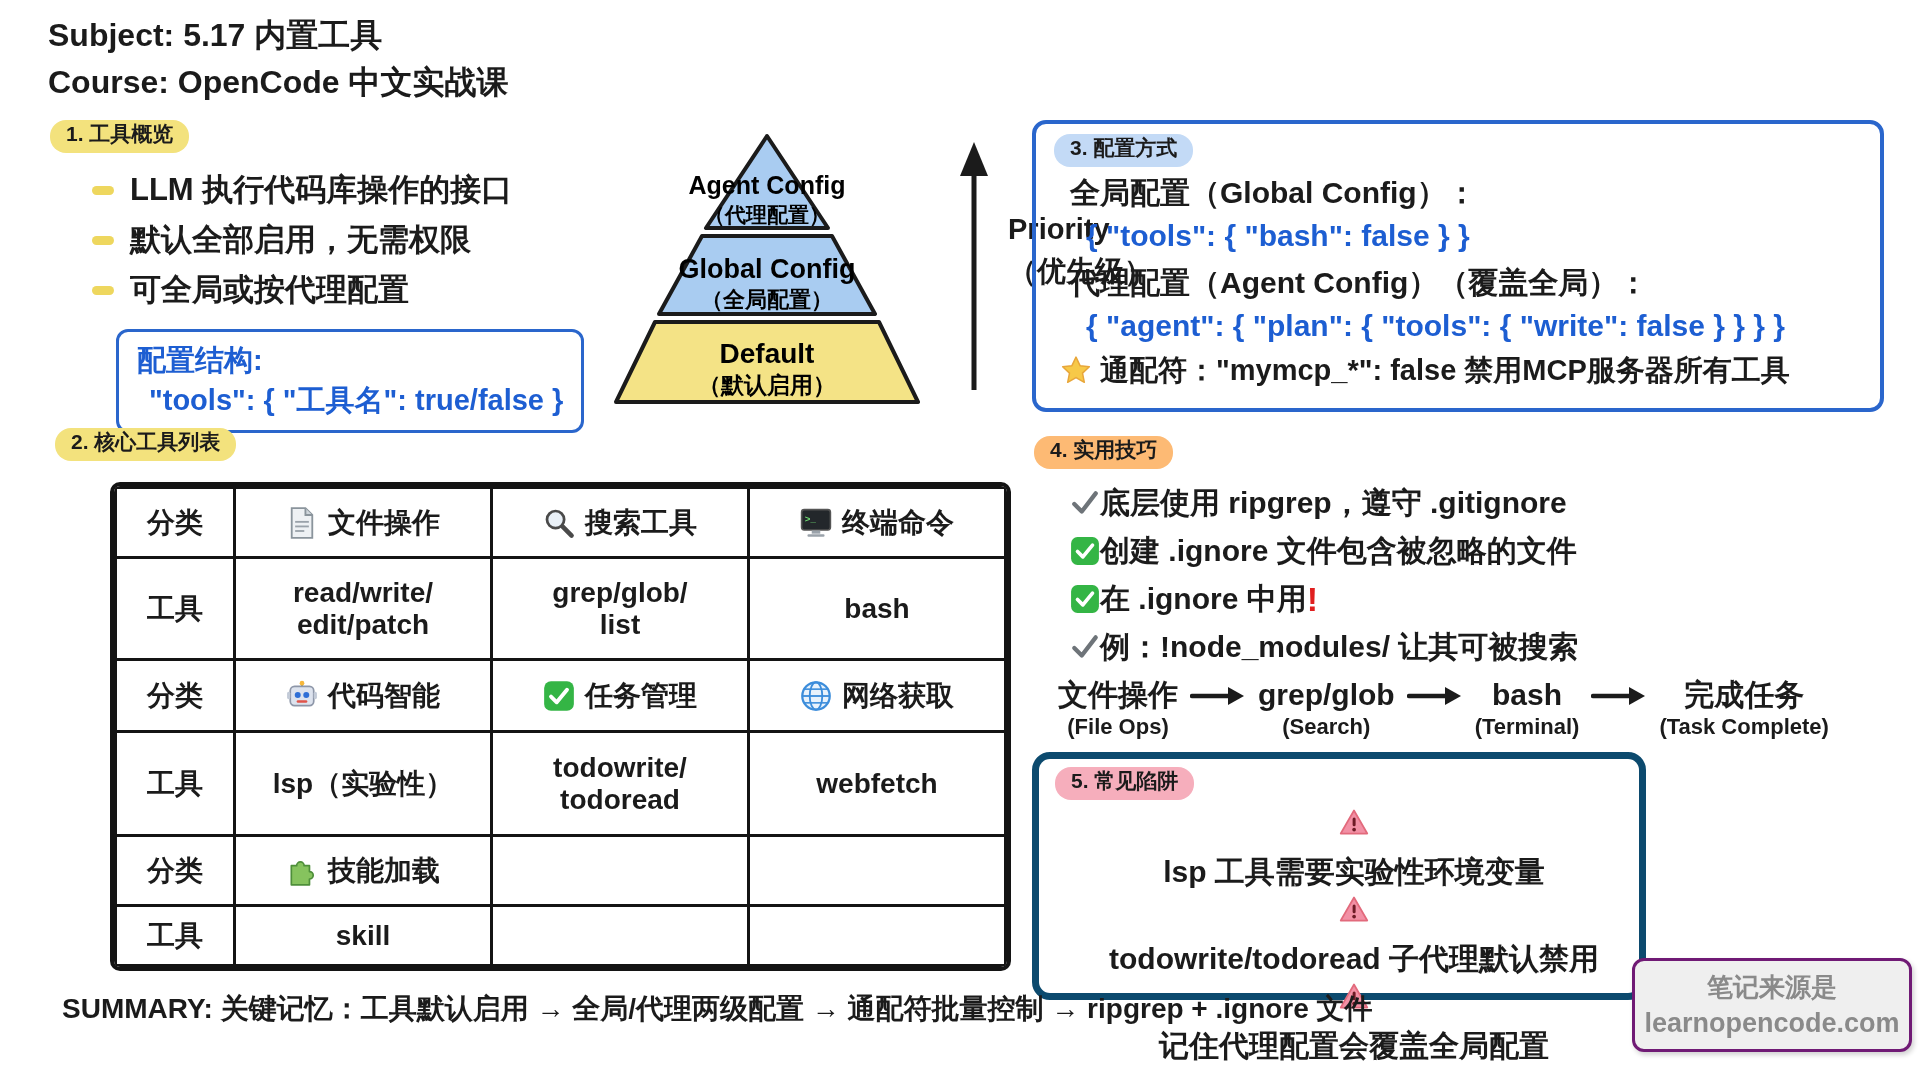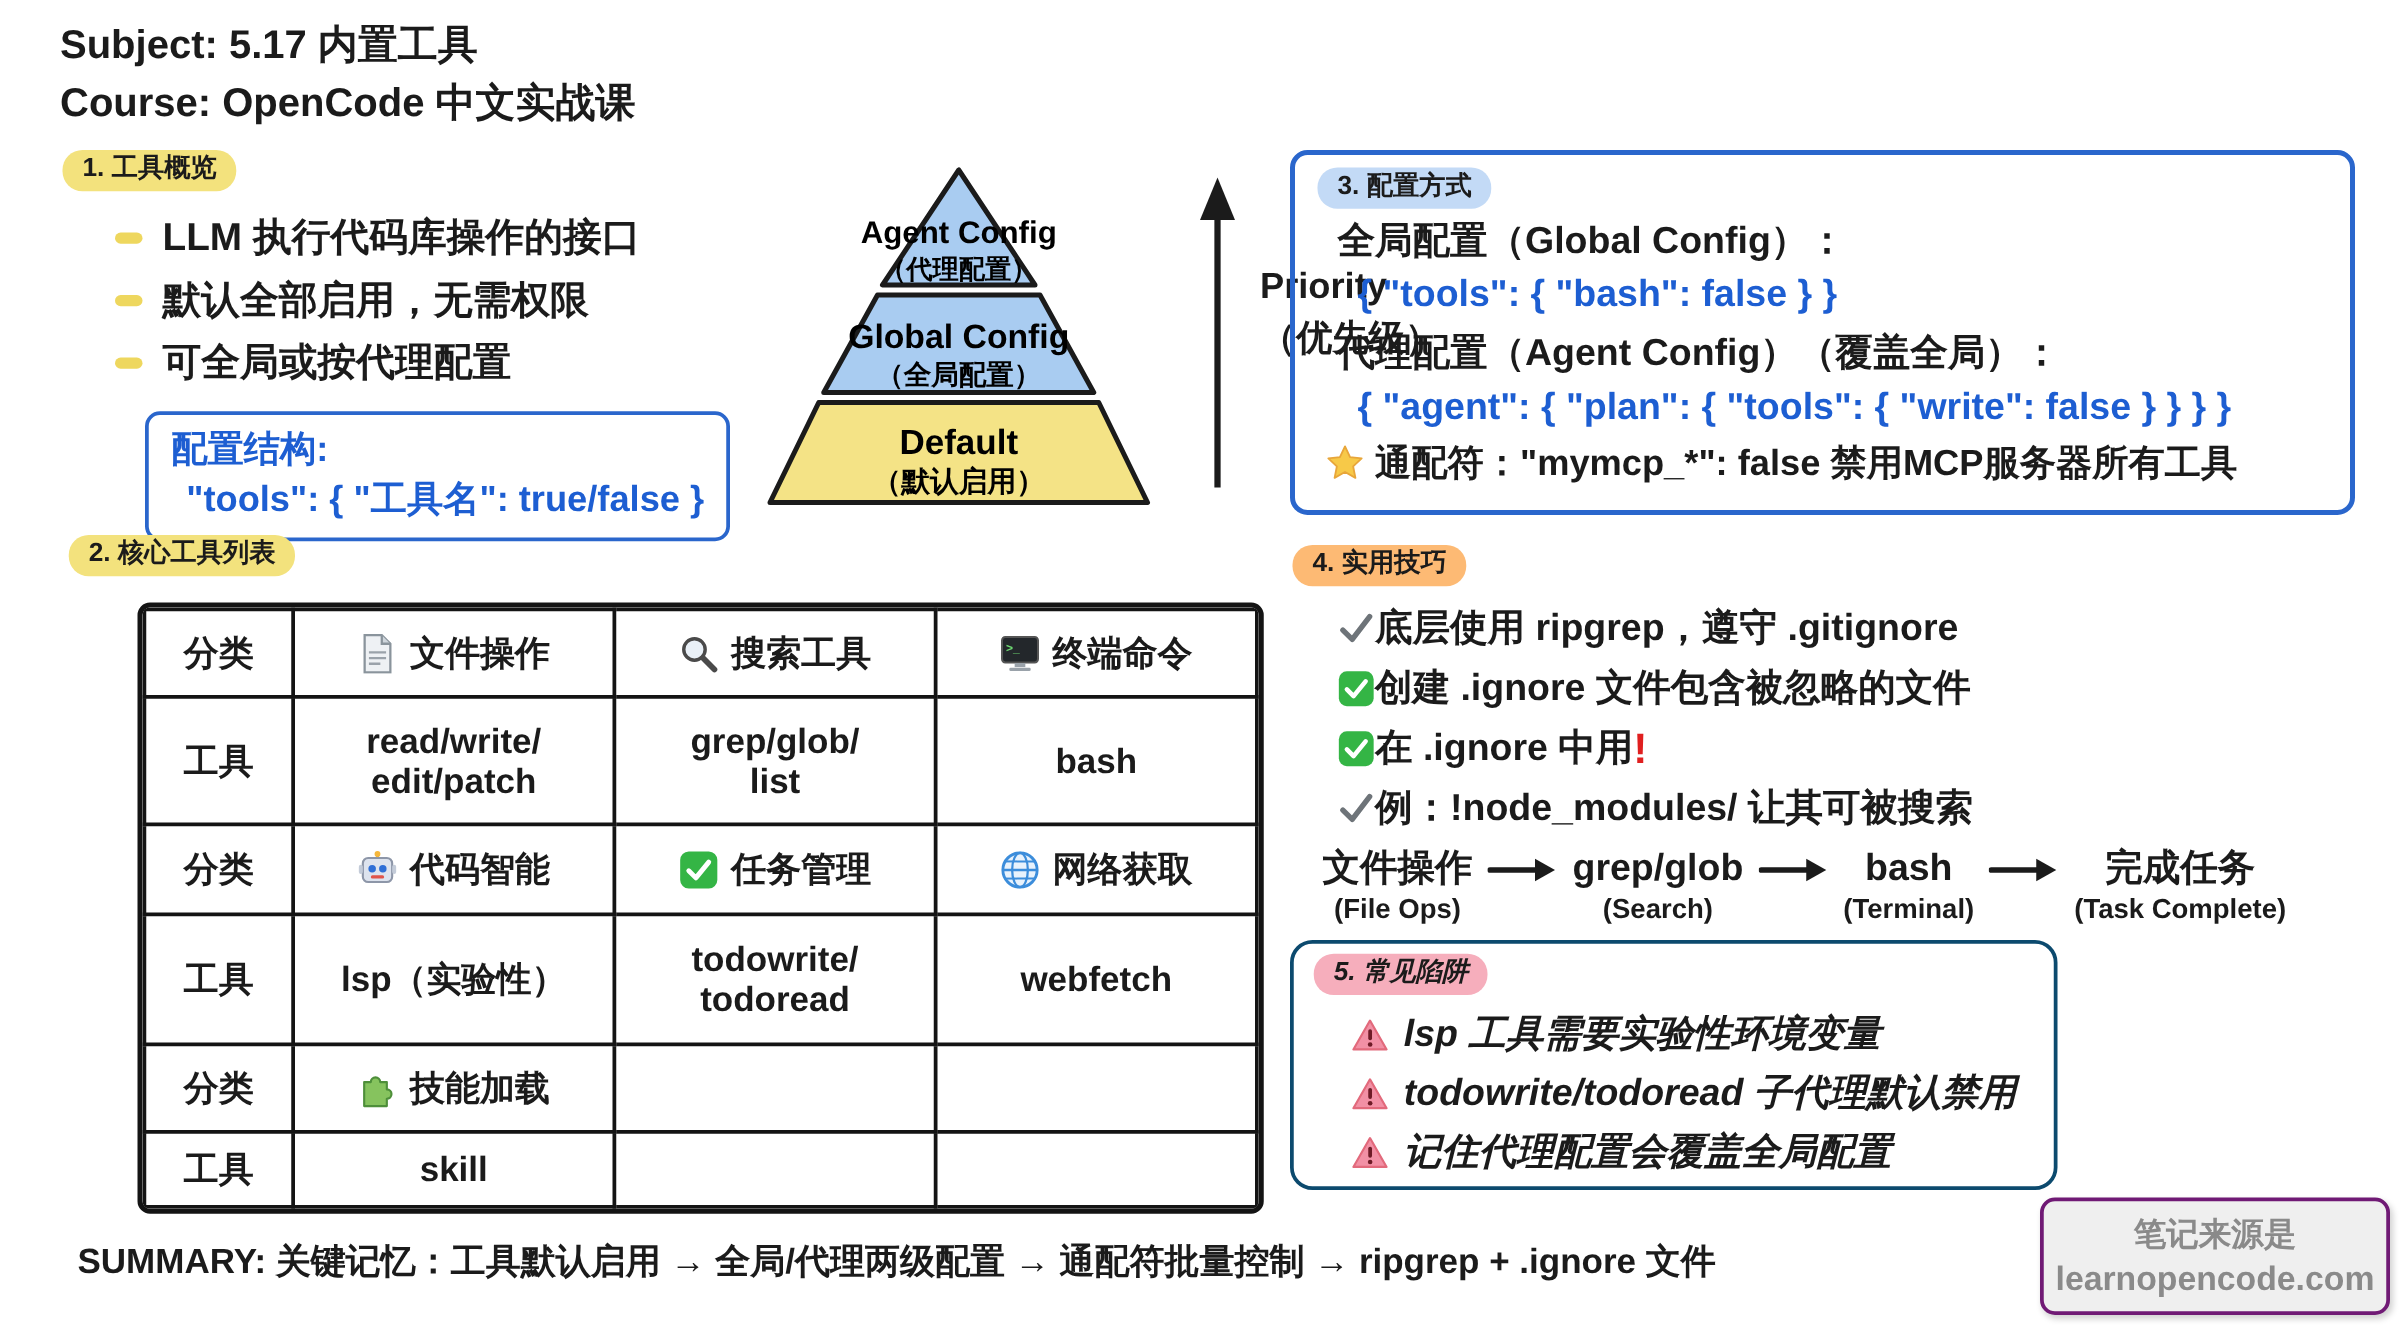--- a/index.html
+++ b/index.html
@@ -50,23 +50,23 @@
   .tip{display:flex;align-items:center;font-size:30px;line-height:48px;}
   .ic4{width:30px;height:30px;flex:none;}
   .excl{color:#e01f1f;font-size:34px;}
   
   .flow{display:flex;align-items:flex-start;gap:12px;}
   .fstep{text-align:center;}
   .fmain{font-size:30px;line-height:38px;}
   .fsub{font-size:22px;line-height:26px;}
   .flow-arrow{margin-top:9px;flex:none;}
   
-  .sec5{width:614px;height:200px;border:3px solid #0c4a6e;border-radius:18px;padding:8px 16px;box-sizing:border-box;font-style:italic;}
+  .sec5{width:614px;height:248px;border:7px solid #0c4a6e;border-radius:18px;padding:8px 16px;box-sizing:border-box;}
   .pits{margin:8px 0 0 30px;}
-  .pit{display:flex;align-items:center;gap:12px;font-size:30px;line-height:47px;}
+  .pit{display:flex;align-items:center;gap:12px;font-size:30px;line-height:47px;flex-direction:column;}
   .icw{width:30px;height:28px;flex:none;}
   
   .summary{font-size:28px;}
   .wm{width:262px;border:3px solid #701a75;border-radius:12px;background:#efefef;
       box-shadow:2px 3px 5px rgba(0,0,0,.18);text-align:center;color:#8a8a8a;padding:8px 6px;}
   .wm .l1{font-size:26px;line-height:36px;}
   .wm .l2{font-size:27px;line-height:36px;}
 </style>
 </head>
 <body>

